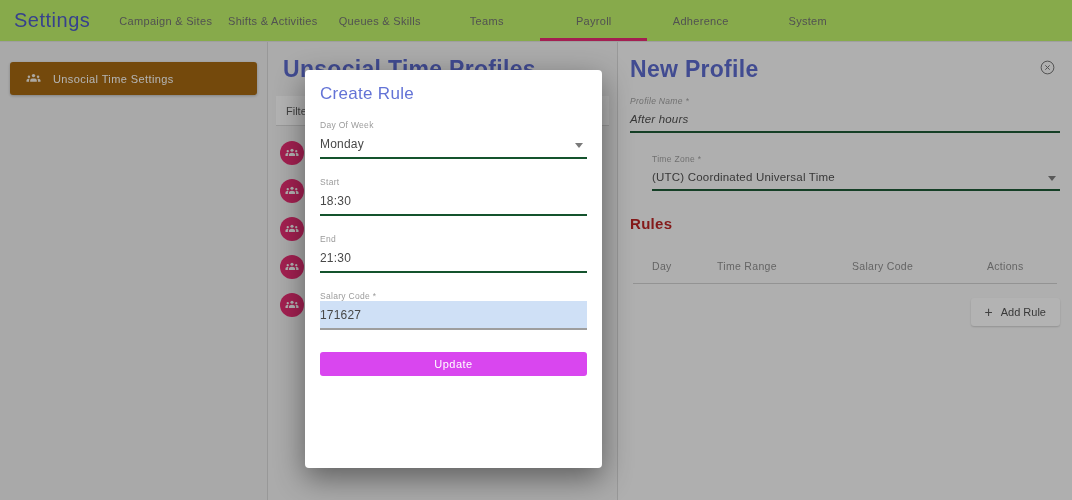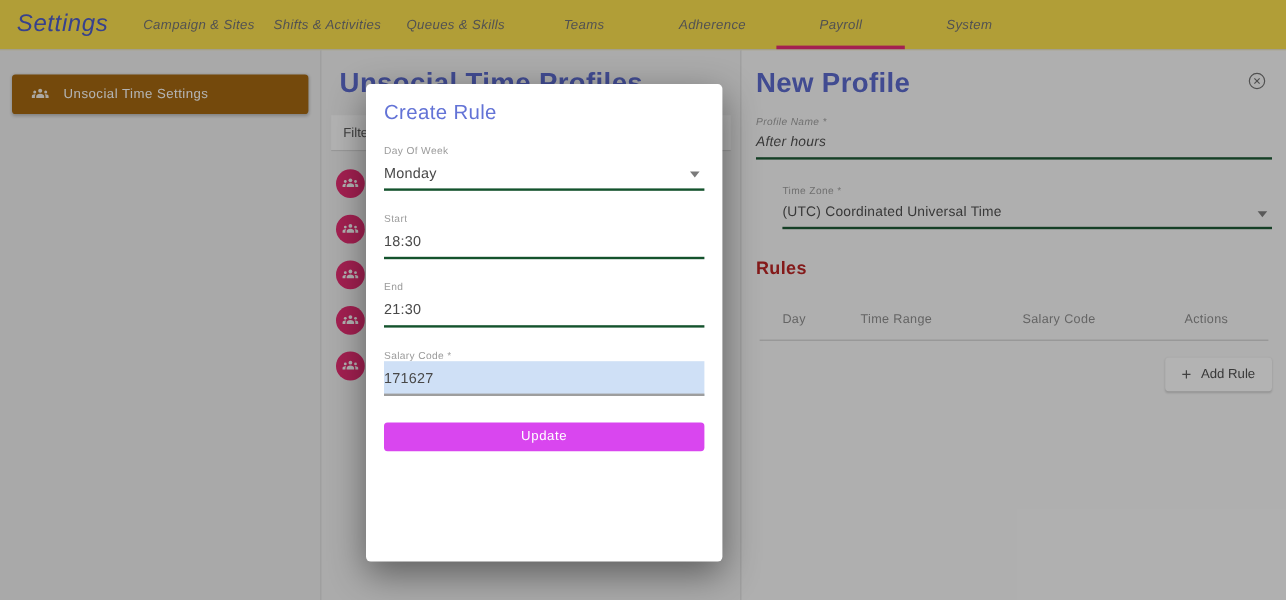--- a/index.html
+++ b/index.html
@@ -1,21 +1,21 @@
 <!DOCTYPE html>
 <html><head>
 <meta charset="utf-8">
 <style>
   * { box-sizing: border-box; }
   html,body { margin:0; padding:0; }
   body { font-family: "Liberation Sans", sans-serif; background:#888; }
   .app { position:relative; width:1072px; height:500px; overflow:hidden; background:#fafafa; }
 
   
-  .navbar { display:flex; align-items:stretch; height:42px; background:#fde047; border-bottom:1px solid #e2e2e2; padding-left:14px;font-style:italic; }
+  .navbar { display:flex; align-items:stretch; height:42px; background:#bef264; border-bottom:1px solid #e2e2e2; padding-left:14px; }
   .app-title { display:flex; align-items:center; font-size:20px; font-weight:500; color:#4656c6; letter-spacing:.5px; }
   .tabs { display:flex; margin-left:22px; }
   .tab { width:107px; display:flex; align-items:center; justify-content:center; font-size:11px; color:#6e6e6e; letter-spacing:.3px; border-bottom:3px solid transparent; padding-top:3px; cursor:pointer; }
   .tab.active { border-bottom-color:#e8246d; }
 
   
   .layout { display:flex; height:458px; }
   .sidebar { width:268px; background:#f1f1f1; border-right:1px solid #d7d7d7; padding:20px 10px; }
   .side-btn { display:flex; align-items:center; gap:12px; height:33px; padding:0 16px; background:#a16207; border-radius:3px; color:#fff; font-size:11px; letter-spacing:.4px; box-shadow:0 1px 3px rgba(0,0,0,.25); cursor:pointer; }
   .side-btn .ic { width:15px; height:15px; opacity:.9; flex:0 0 auto; }
@@ -64,22 +64,22 @@
 
 <div class="app">
 
   <div class="navbar">
     <div class="app-title">Settings</div>
     <div class="tabs">
       <div class="tab">Campaign &amp; Sites</div>
       <div class="tab">Shifts &amp; Activities</div>
       <div class="tab">Queues &amp; Skills</div>
       <div class="tab">Teams</div>
+      <div class="tab active">Payroll</div>
       <div class="tab">Adherence</div>
-      <div class="tab active">Payroll</div>
       <div class="tab">System</div>
     </div>
   </div>
 
   <div class="layout">
 
     <div class="sidebar">
       <div class="side-btn">
         <span class="ic">
           <svg viewBox="0 0 24 24" fill="currentColor" width="15" height="15">

